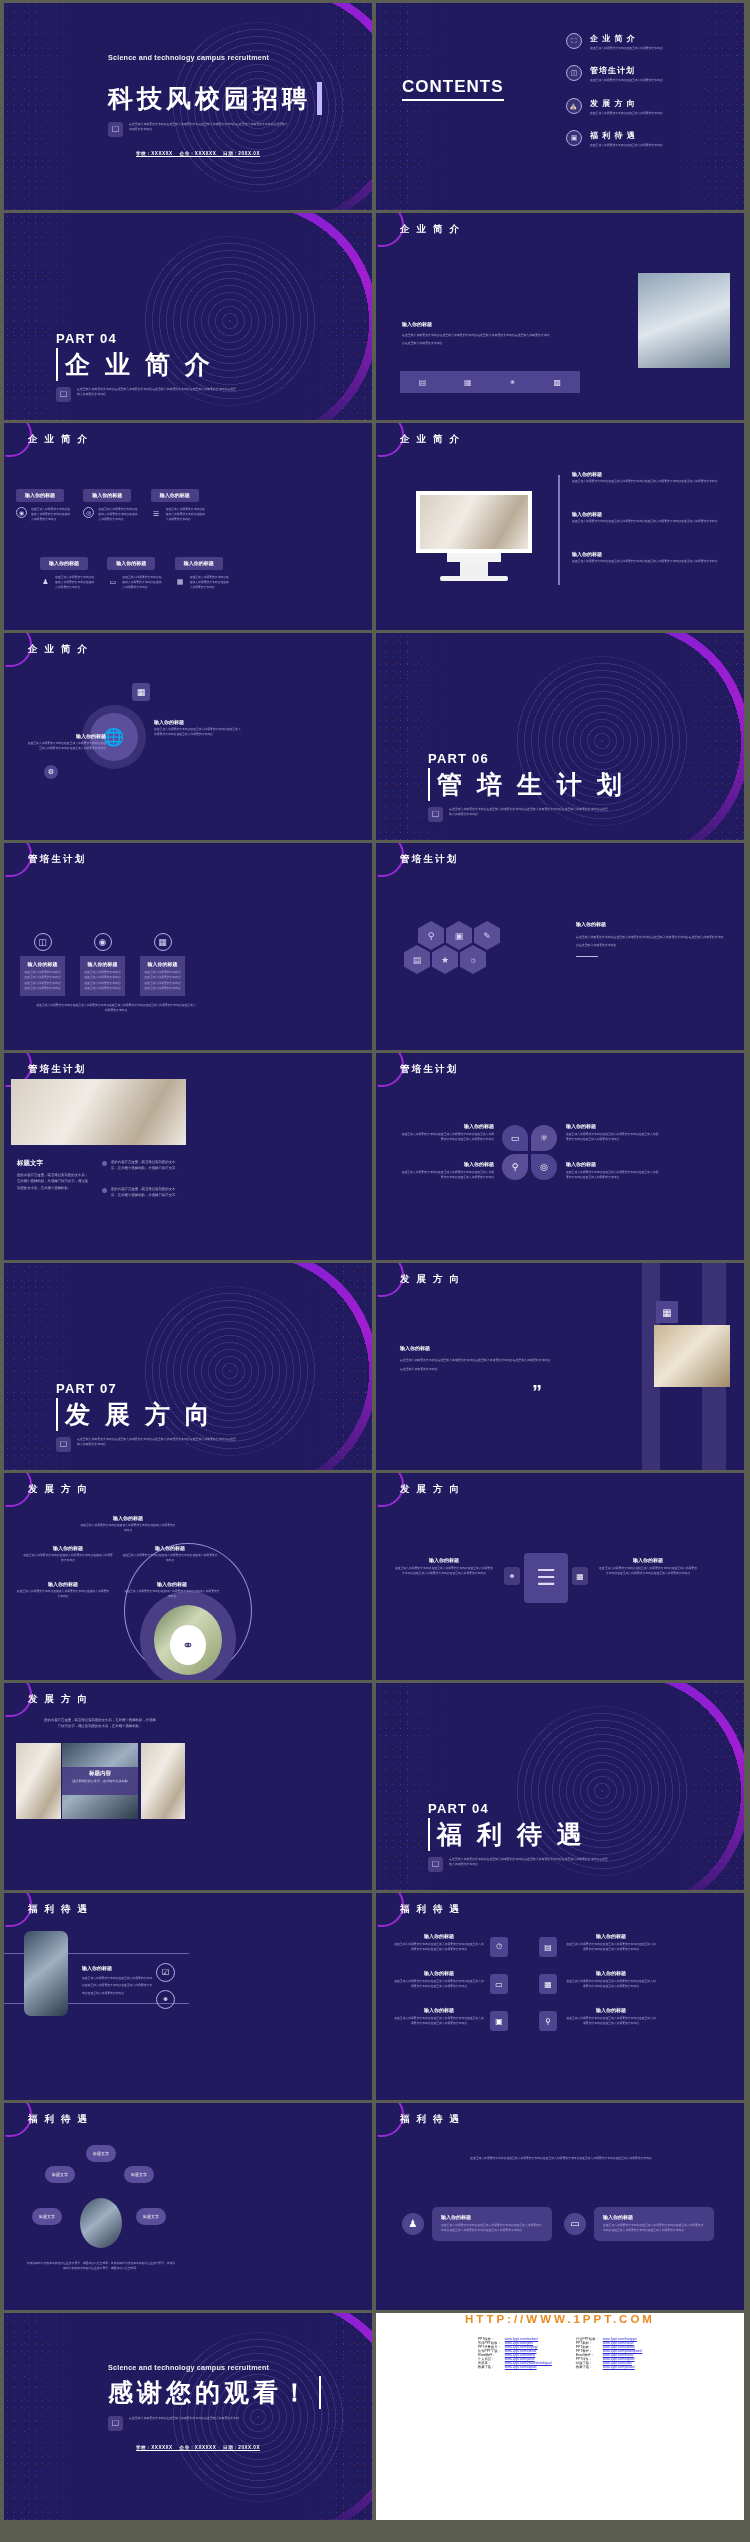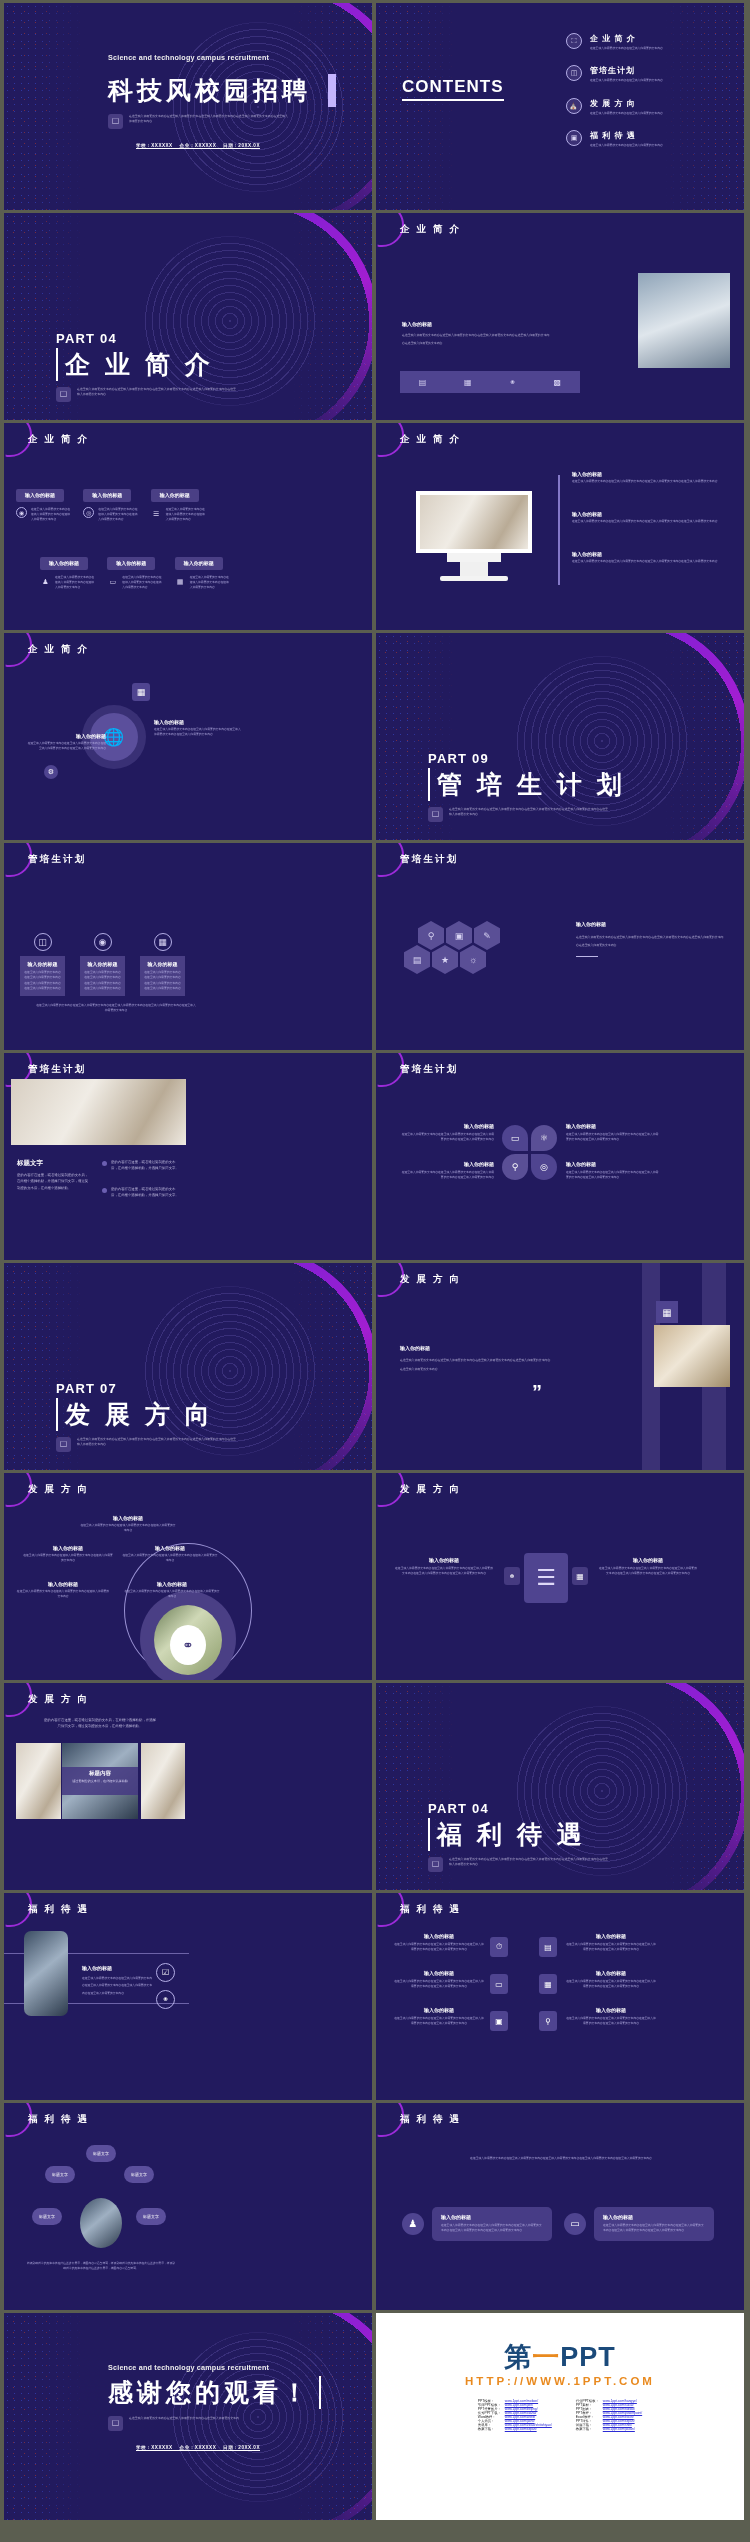--- a/index.html
+++ b/index.html
@@ -93,21 +93,21 @@
 <body>
 
 <div class="sheet">
 
   <div class="slide dotbg">
     <div class="ringL"></div>
     <div class="spiral"></div>
     <div class="ringR"></div>
     <div style="position:absolute;left:104px;top:50px;">
       <div class="eng">Science and technology campus recruitment</div>
-      <div class="bigtitle" style="margin-top:12px;border-right:8px solid #c4b5fd;display:inline-block;padding-right:17px;">科技风校园招聘</div>
+      <div class="bigtitle" style="margin-top:20px;border-right:5px solid #c4b5fd;display:inline-block;padding-right:6px;">科技风校园招聘</div>
       <div style="display:flex;gap:6px;margin-top:7px;align-items:flex-start;">
         <span class="icbox ic" style="width:15px;height:15px;flex:0 0 15px;font-size:8px;">☐</span>
         <div class="lorem" style="width:160px;">在这里输入你需要的文本内容在这里输入你需要的文本在这里输入你需要的文本内容在这里输入你需要的文本内容在这里输入你需要的文本内容</div>
       </div>
       <div style="margin-top:14px;font-size:4.6px;font-weight:bold;letter-spacing:.5px;text-decoration:underline;text-align:center;width:180px;">学校：XXXXXX 　企业：XXXXXX 　日期：20XX.0X</div>
     </div>
   </div>
 
   <div class="slide dotbg">
     <div class="ringL" style="left:-130px;top:-30px;width:340px;height:340px;"></div>
@@ -252,21 +252,21 @@
       <div class="cardttl">输入你的标题</div>
       <div class="mini" style="margin-top:2px;">在这里输入你需要的文本内容在这里输入你需要的文本内容在这里输入你需要的文本内容在这里输入你需要的文本内容</div>
     </div>
   </div>
 
   <div class="slide dotbg">
     <div class="ringL" style="left:-110px;top:-40px;width:340px;height:340px;"></div>
     <div class="spiral" style="right:52px;top:22px;"></div>
     <div class="ringR" style="right:-6px;top:-16px;width:250px;height:250px;"></div>
     <div style="position:absolute;left:52px;top:118px;">
-      <div class="part">PART 09</div>
+      <div class="part">PART 06</div>
       <div class="bigtitle" style="border-left:2px solid #fff;padding-left:7px;margin-top:2px;">管 培 生 计 划</div>
       <div style="display:flex;gap:6px;margin-top:6px;align-items:flex-start;">
         <span class="icbox ic" style="width:15px;height:15px;flex:0 0 15px;font-size:8px;">☐</span>
         <div class="lorem" style="width:160px;">在这里输入你需要的文本内容在这里输入你需要的文本内容在这里输入你需要的文本内容在这里输入你需要的文本内容在这里输入你需要的文本内容</div>
       </div>
     </div>
   </div>
 
   <div class="slide">
     <div class="cornerArc"></div>
@@ -566,23 +566,20 @@
       <div class="bigtitle" style="margin-top:4px;border-right:2px solid #fff;display:inline-block;padding-right:8px;">感谢您的观看！</div>
       <div style="display:flex;gap:6px;margin-top:7px;align-items:flex-start;">
         <span class="icbox ic" style="width:15px;height:15px;flex:0 0 15px;font-size:8px;">☐</span>
         <div class="lorem" style="width:160px;">在这里输入你需要的文本内容在这里输入你需要的文本内容在这里输入你需要的文本内</div>
       </div>
       <div style="margin-top:14px;font-size:4.6px;font-weight:bold;letter-spacing:.5px;text-decoration:underline;text-align:center;width:180px;">学校：XXXXXX 　企业：XXXXXX 　日期：20XX.0X</div>
     </div>
   </div>
 
   <div class="footer">
-    <div class="fp-logo">
-      <span>第</span><span class="dash">一</span><span>PPT</span>
-    </div>
     <div class="fp-url">HTTP://WWW.1PPT.COM</div>
     <div class="fp-links">
       <table>
         <tbody>
             <tr>
               <td>PPT模板：</td>
               <td class="a">www.1ppt.com/moban/</td>
             </tr>
         <tr>
               <td>节日PPT模板：</td>

